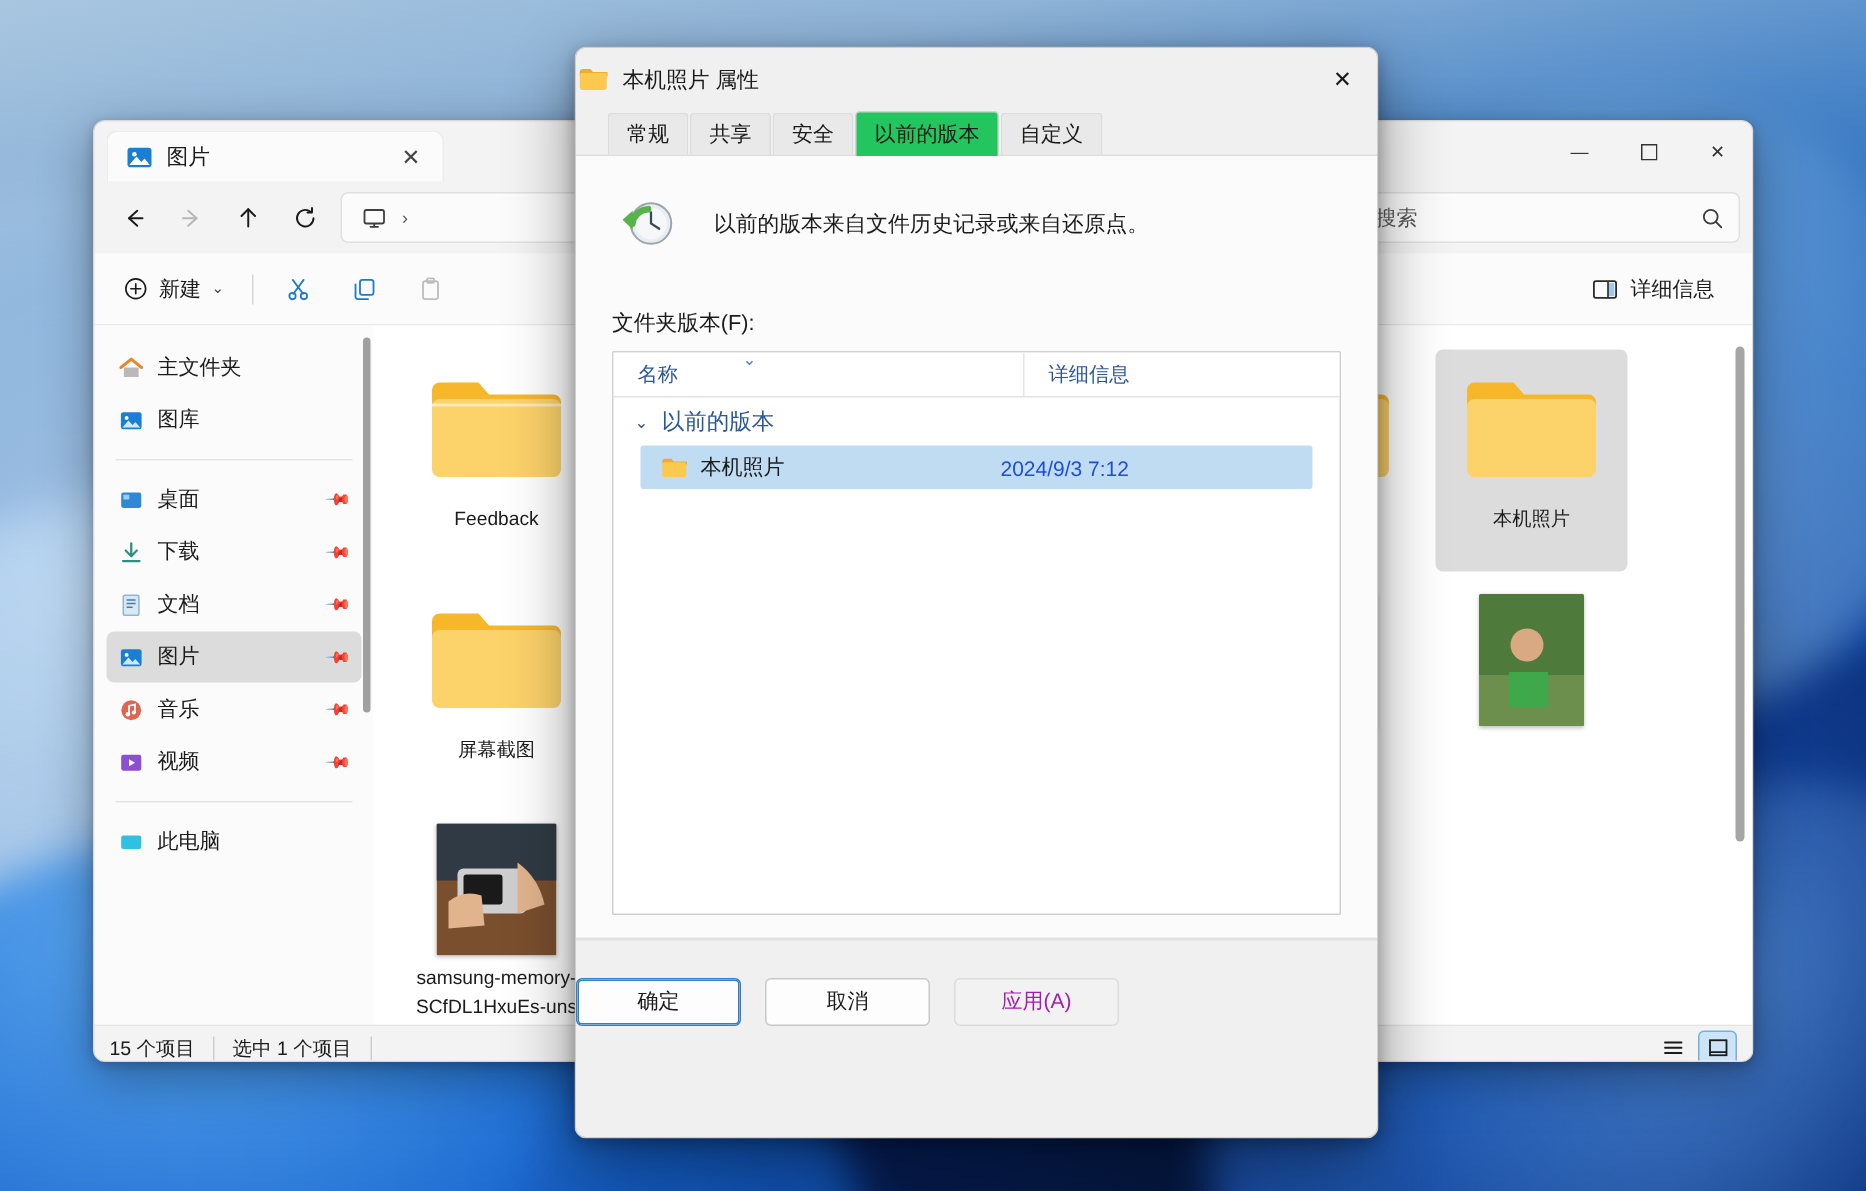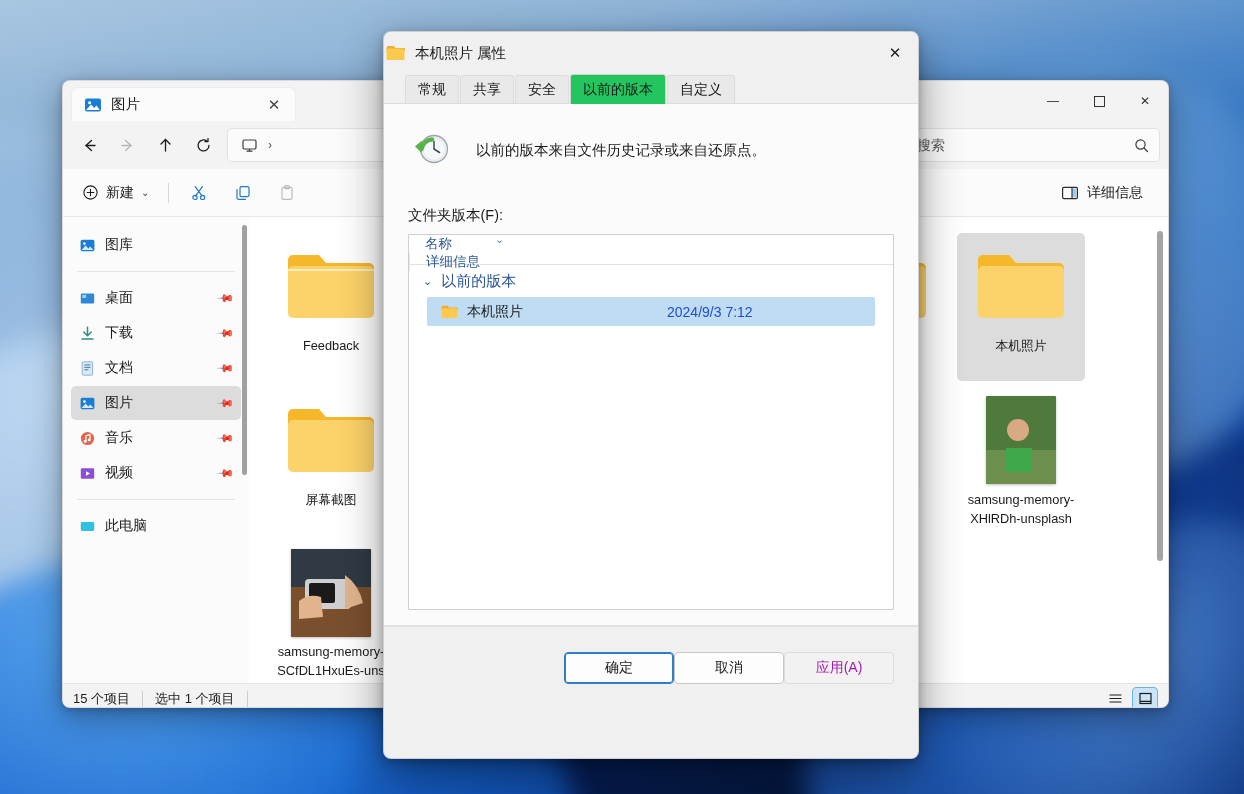--- a/index.html
+++ b/index.html
@@ -272,21 +272,20 @@
     border: 1px solid #cfcfcf;
     background: #fff;
     height: 376px;
     border-radius: 1px;
     overflow: hidden;
   }
   .lv-head {
     display: flex; height: 30px;
     border-bottom: 1px solid #e2e2e2;
     background: #fff;
-    flex-direction: column;
   }
   .lv-col {
     display: flex; align-items: center;
     font-size: 13.5px; color: #2b5797;
     padding-left: 16px;
     position: relative;
   }
   .lv-col.name { width: 273px; }
   .lv-col.date { flex: 1; }
   .lv-col + .lv-col { border-left: 1px solid #e6e6e6; }
@@ -334,22 +333,22 @@
     width: 26px;
     display: flex; align-items: center; justify-content: center;
     border-left: 1px solid #b8b8b8;
     font-size: 9px; color: #1b1b1b;
   }
 
   .dlg-footer {
     position: absolute; left: 0; right: 0; bottom: 0;
     height: 82px; background: #f0f0f0;
     border-top: 1px solid #e1e1e1;
-    display: flex; align-items: center; justify-content: flex-end;
-    gap: 0; padding-right: 24px;
+    display: flex; align-items: center; 
+    gap: 16px; padding-right: 24px;
   }
   .dbtn {
     width: 110px; height: 32px;
     border-radius: 4px;
     background: #fdfdfd;
     border: 1px solid #c8c8c8;
     display: flex; align-items: center; justify-content: center;
     font-size: 14px; color: #1b1b1b;
   }
   .dbtn.default { border: 1px solid #2f7fc4; border-width: 1px; box-shadow: 0 0 0 1px #2f7fc4 inset; }
@@ -489,20 +488,29 @@
             </svg>
         </span>
         <span>详细信息</span>
       </div>
     </div>
   </div>
 
   <div class="exp-body">
 
     <div class="exp-sidebar">
+      <div class="side-item">
+        <span>
+          <svg width="17" height="17" viewBox="0 0 17 17">
+              <path d="M1.6 8 L8.5 2.4 L15.4 8" fill="none" stroke="#e8872b" stroke-width="2" stroke-linecap="round" stroke-linejoin="round"></path>
+              <path d="M3.6 8 V14.4 H13.4 V8" fill="#b9b9b9"></path>
+            </svg>
+        </span>
+        <span>主文件夹</span>
+      </div>
       <div class="side-item">
         <span>
           <svg width="17" height="17" viewBox="0 0 17 17">
               <rect x="1.6" y="2.8" width="13.8" height="11.4" rx="1.6" fill="#1a7fd4"></rect>
               <circle cx="5.4" cy="6.6" r="1.3" fill="#fff"></circle>
               <path d="M2.6 13 L6.6 8.4 L9.4 11.4 L11.2 9.4 L14.4 13 Z" fill="#cfe8fb"></path>
             </svg>
         </span>
         <span>图库</span>
       </div>
@@ -709,21 +717,20 @@
 
         <div class="tile">
           <div class="thumb">
             <svg class="photo" width="70" height="88" viewBox="0 0 70 88">
               <rect width="70" height="88" fill="#4e7b3c"></rect>
               <rect y="54" width="70" height="34" fill="#6d8f4d"></rect>
               <circle cx="32" cy="34" r="11" fill="#d8a982"></circle>
               <path d="M20 52 h26 v24 h-26 z" fill="#3fa84a"></path>
             </svg>
           </div>
-          <div class="tile-label">samsung-memory-XHlRDh-unsplash</div>
         </div>
 
         <div class="tile">
           <div class="thumb">
             <svg class="photo" width="80" height="88" viewBox="0 0 80 88">
               <rect width="80" height="88" fill="#7a4f2e"></rect>
               <rect y="0" width="80" height="38" fill="#2f3a44"></rect>
               <rect x="14" y="30" width="46" height="30" rx="4" fill="#cfcfcf"></rect>
               <rect x="18" y="34" width="26" height="20" rx="2" fill="#1a1a1a"></rect>
               <path d="M54 26 q14 10 18 28 l-18 6 z" fill="#e2b48e"></path>

